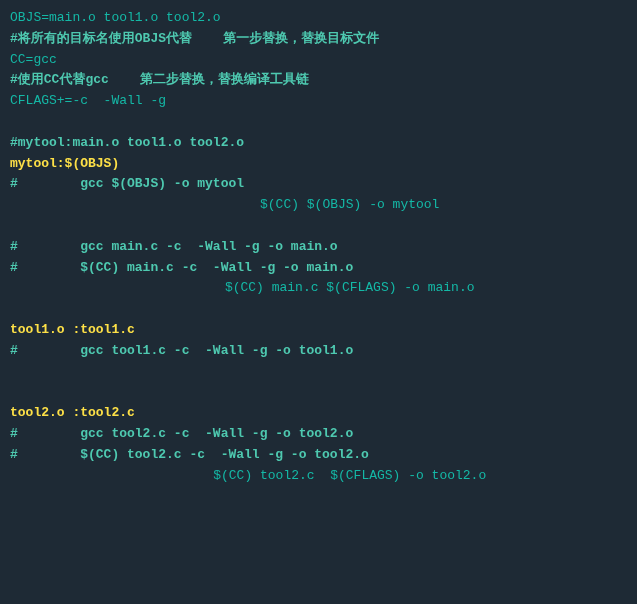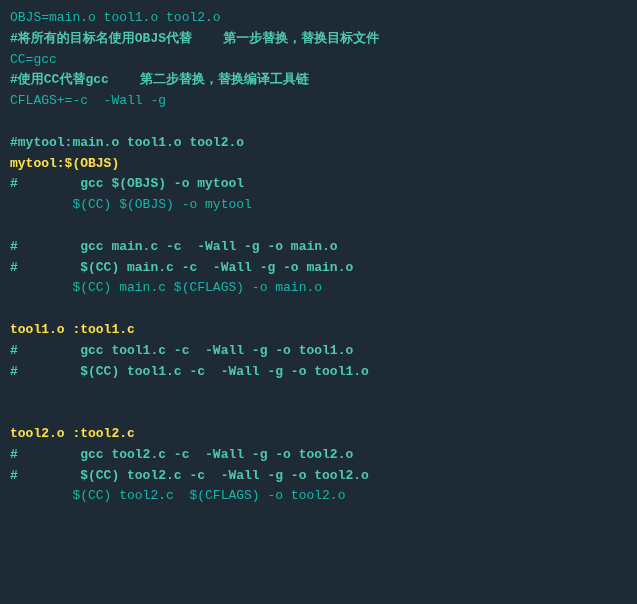--- a/index.html
+++ b/index.html
@@ -33,20 +33,21 @@
     }
     .target {
       color: #fde047;
       font-weight: bold;
     }
     .normal {
       color: #14b8a6;
     }
     .command {
       color: #d4d4d4;
+      text-align: center;
     }
   </style>
 </head>
 <body>
 
 <div class="code-container">
 
   <span class="line normal"><span class="normal">OBJS=main.o tool1.o tool2.o</span></span>
 
   <span class="line"><span class="comment">#将所有的目标名使用OBJS代替    第一步替换，替换目标文件</span></span>
@@ -76,21 +77,20 @@
   <span class="line"><span class="comment">#        $(CC) main.c -c  -Wall -g -o main.o</span></span>
 
   <span class="line command"><span class="normal">        $(CC) main.c $(CFLAGS) -o main.o</span></span>
 
   <span class="line">&nbsp;</span>
 
   <span class="line"><span class="target">tool1.o :tool1.c</span></span>
 
   <span class="line"><span class="comment">#        gcc tool1.c -c  -Wall -g -o tool1.o</span></span>
 
-  <span class="line"><span class="comment">#        $(CC) tool1.c -c  -Wall -g -o tool1.o</span></span>
 
 
   <span class="line">&nbsp;</span>
 
   <span class="line">&nbsp;</span>
 
   <span class="line"><span class="target">tool2.o :tool2.c</span></span>
 
   <span class="line"><span class="comment">#        gcc tool2.c -c  -Wall -g -o tool2.o</span></span>
 

